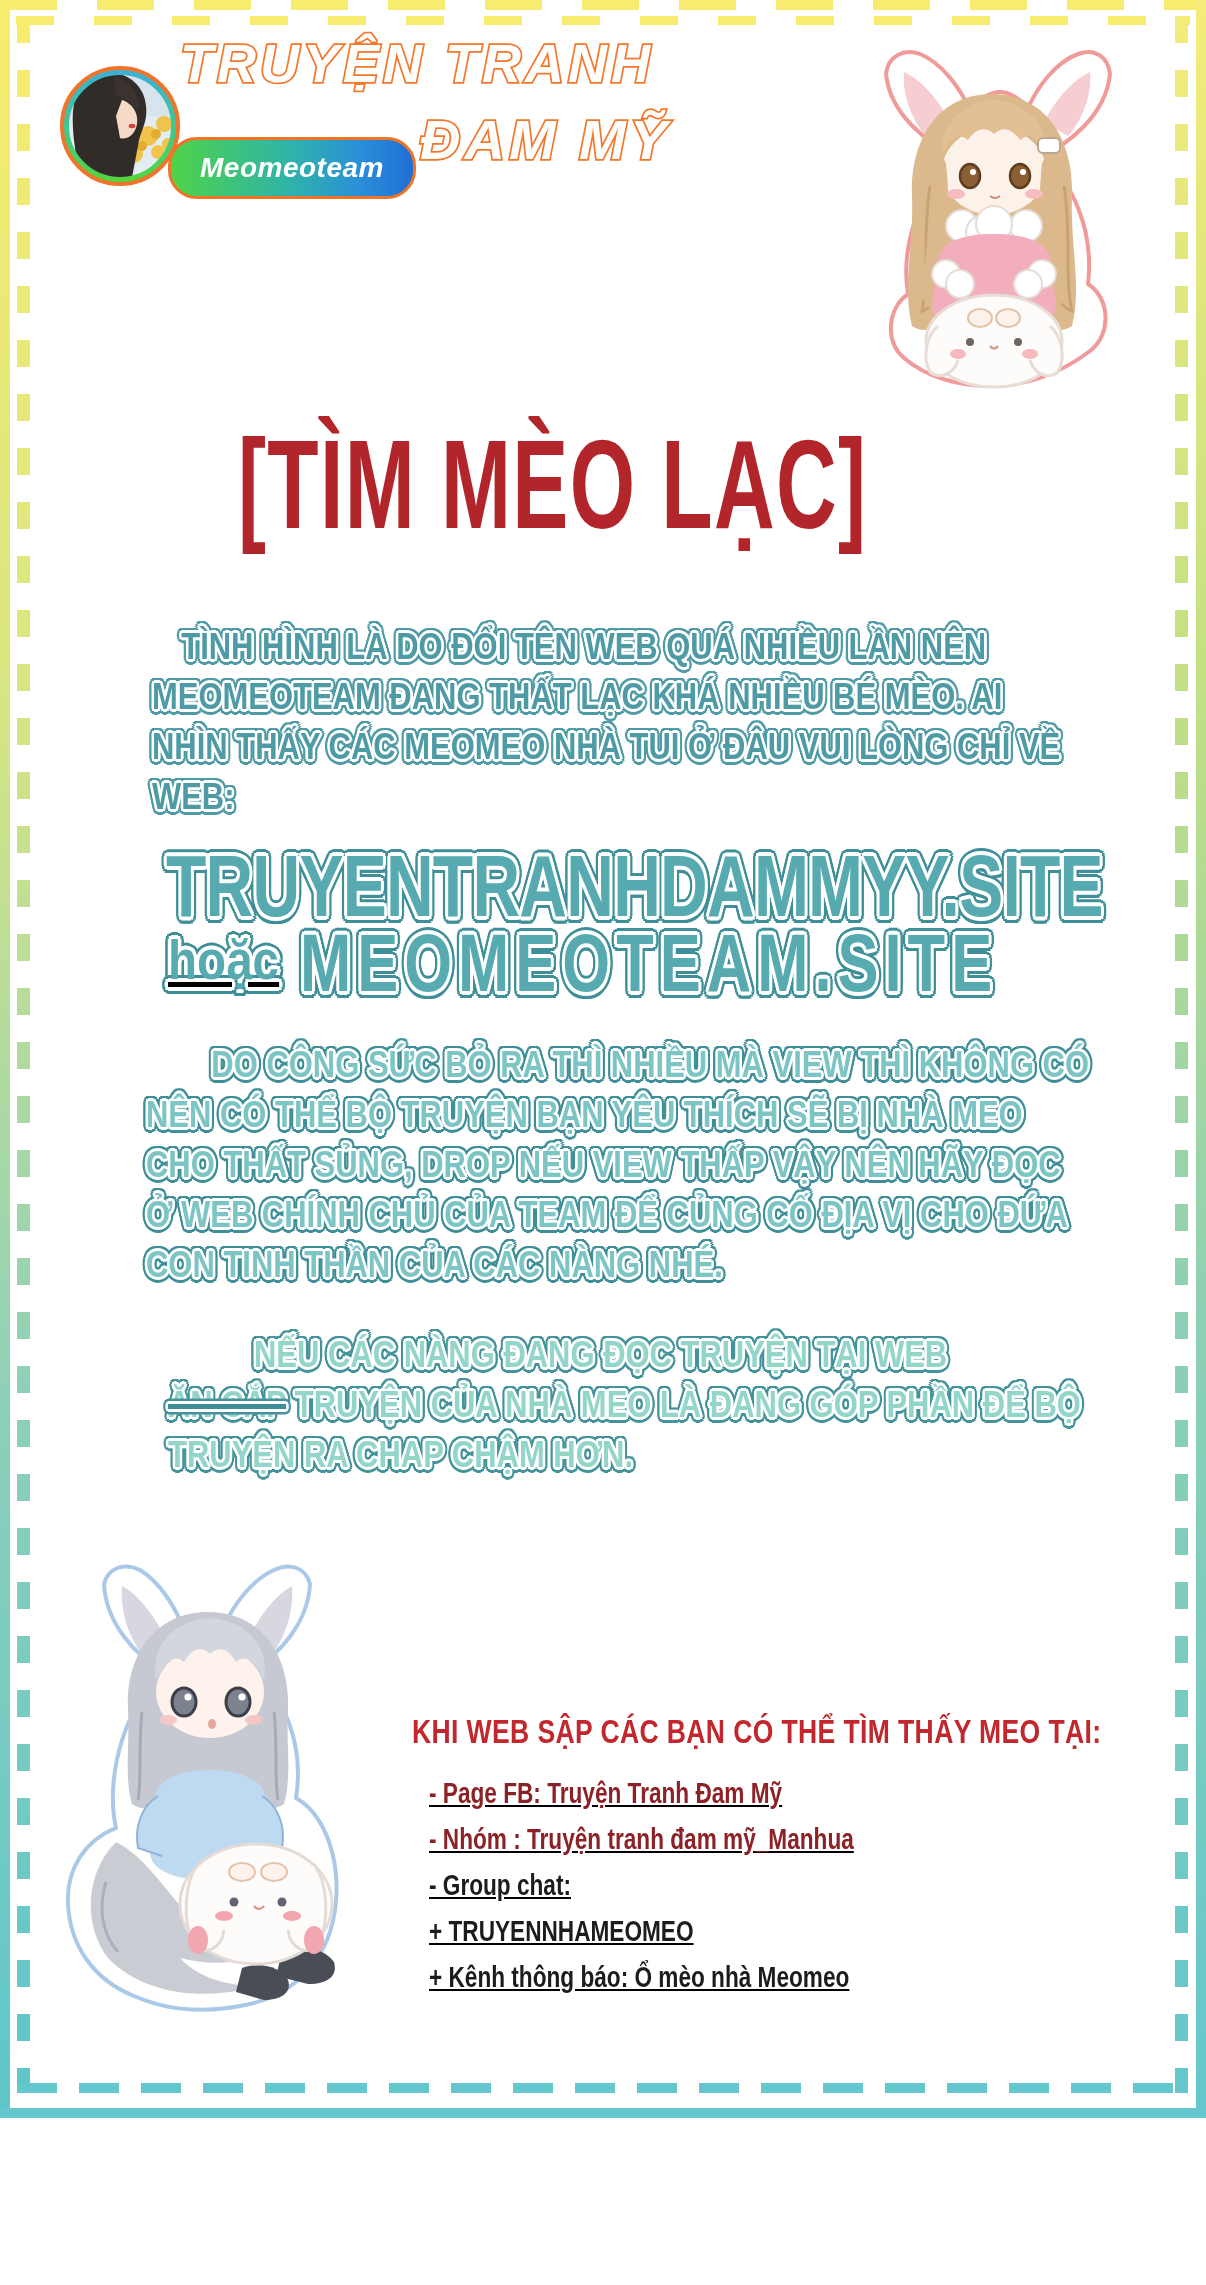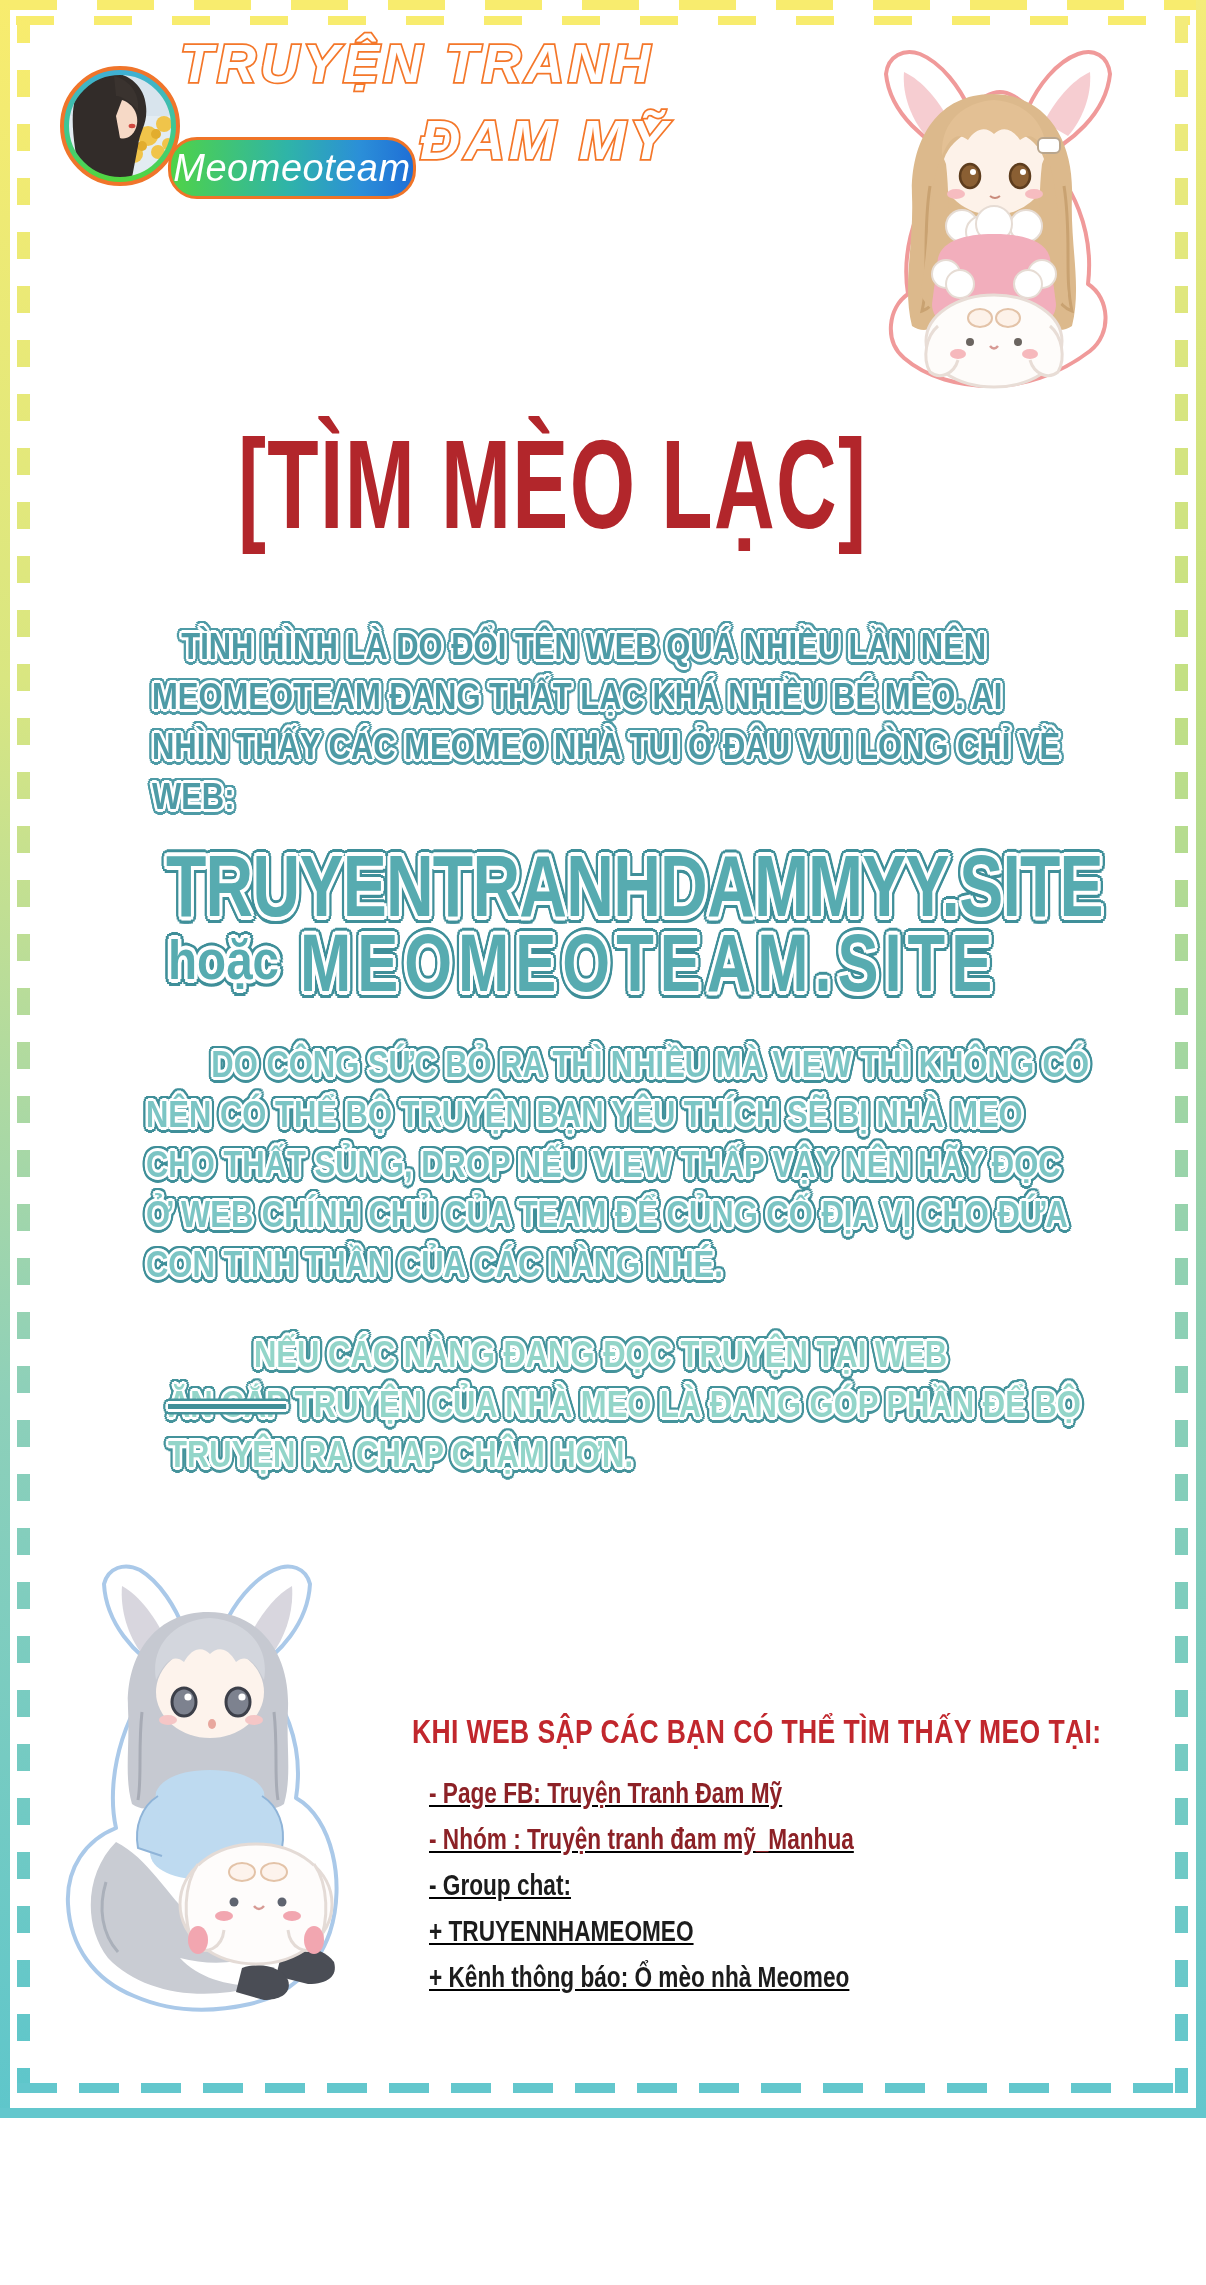--- a/index.html
+++ b/index.html
@@ -37,21 +37,21 @@
   
   .wordmark{
     color:#fff;-webkit-text-stroke:3.5px #f4772a;paint-order:stroke fill;
     font-style:italic;font-weight:800;letter-spacing:4px;white-space:nowrap;line-height:1;
   }
   .team-pill{
     left:168px;top:137px;width:242px;height:56px;border-radius:29px;
     background:linear-gradient(90deg,#4fd347 0%,#2fb4a8 48%,#2b8fd8 78%,#1f6fd6 100%);
     border:3px solid #ef7428;display:flex;align-items:center;justify-content:center;
   }
-  .team-pill span{color:#fff;font-weight:400;font-style:italic;font-size:38px;letter-spacing:0.5px;}
+  .team-pill span{color:#fff;font-weight:700;font-style:italic;font-size:28px;letter-spacing:0.5px;}
 
   
   .bubble{
     font-weight:700;white-space:nowrap;line-height:50px;
     text-shadow:
       3px 0 0 #fff,-3px 0 0 #fff,0 3px 0 #fff,0 -3px 0 #fff,
       2.2px 2.2px 0 #fff,-2.2px 2.2px 0 #fff,2.2px -2.2px 0 #fff,-2.2px -2.2px 0 #fff,
       5.5px 0 0 var(--ln),-5.5px 0 0 var(--ln),0 5.5px 0 var(--ln),0 -5.5px 0 var(--ln),
       4px 4px 0 var(--ln),-4px 4px 0 var(--ln),4px -4px 0 var(--ln),-4px -4px 0 var(--ln),
       5px 2.2px 0 var(--ln),-5px 2.2px 0 var(--ln),5px -2.2px 0 var(--ln),-5px -2.2px 0 var(--ln),
@@ -209,21 +209,21 @@
     <div class="bubble teal-dark indent1">TÌNH HÌNH LÀ DO ĐỔI TÊN WEB QUÁ NHIỀU LẦN NÊN</div>
     <div class="bubble teal-dark">MEOMEOTEAM ĐANG THẤT LẠC KHÁ NHIỀU BÉ MÈO. AI</div>
     <div class="bubble teal-dark">NHÌN THẤY CÁC MEOMEO NHÀ TUI Ở ĐÂU VUI LÒNG CHỈ VỀ</div>
     <div class="bubble teal-dark">WEB:</div>
   </div>
 </div>
 
 <div class="abs" style="left:166px;top:842px;">
   <div class="bubble-lg teal-site" style="font-size:88px;transform:scale(0.75,1.0);transform-origin:left top;letter-spacing:-1px;">TRUYENTRANHDAMMYY.SITE</div>
 </div>
-<div class="abs" style="left:168px;top:932px;">
+<div class="abs" style="left:168px;top:932px;text-decoration:underline;">
   <div class="bubble-lg teal-site" style="font-size:56px;transform:scaleX(0.85);transform-origin:left top;">hoặc</div>
 </div>
 <div class="abs" style="left:300px;top:922px;">
   <div class="bubble-lg teal-site" style="font-size:82px;transform:scale(0.75,1.0);transform-origin:left top;letter-spacing:8px;">MEOMEOTEAM.SITE</div>
 </div>
 
 <div class="abs" style="left:146px;top:1040px;">
   <div class="para-scale">
     <div class="bubble teal-mid indent2">DO CÔNG SỨC BỎ RA THÌ NHIỀU MÀ VIEW THÌ KHÔNG CÓ</div>
     <div class="bubble teal-mid">NÊN CÓ THỂ BỘ TRUYỆN BẠN YÊU THÍCH SẼ BỊ NHÀ MEO</div>

